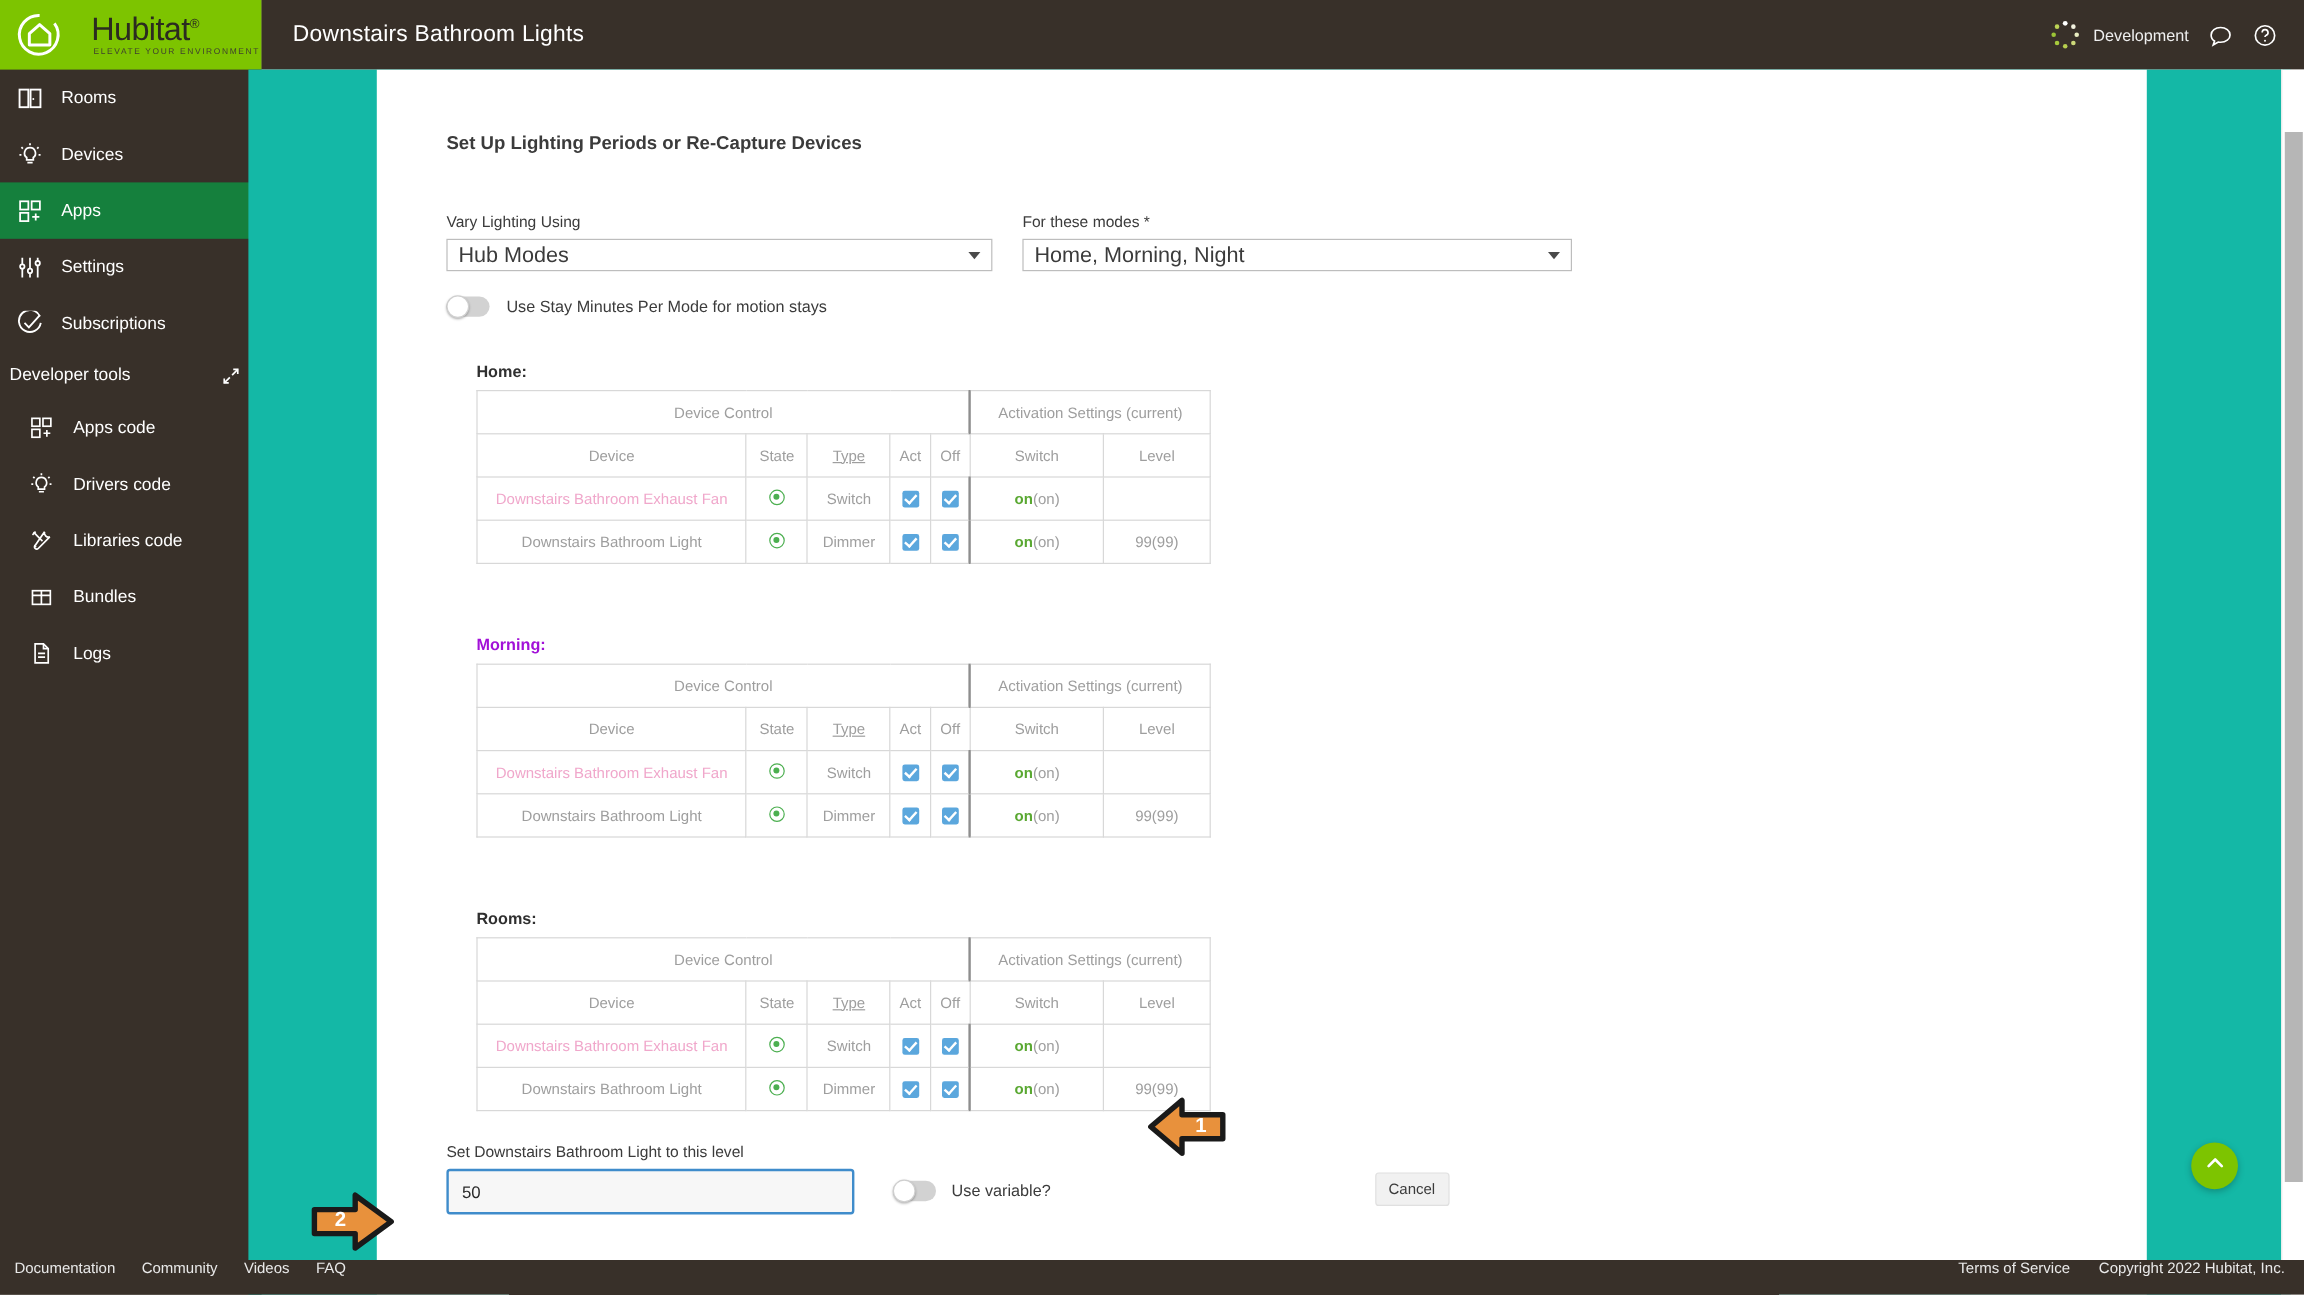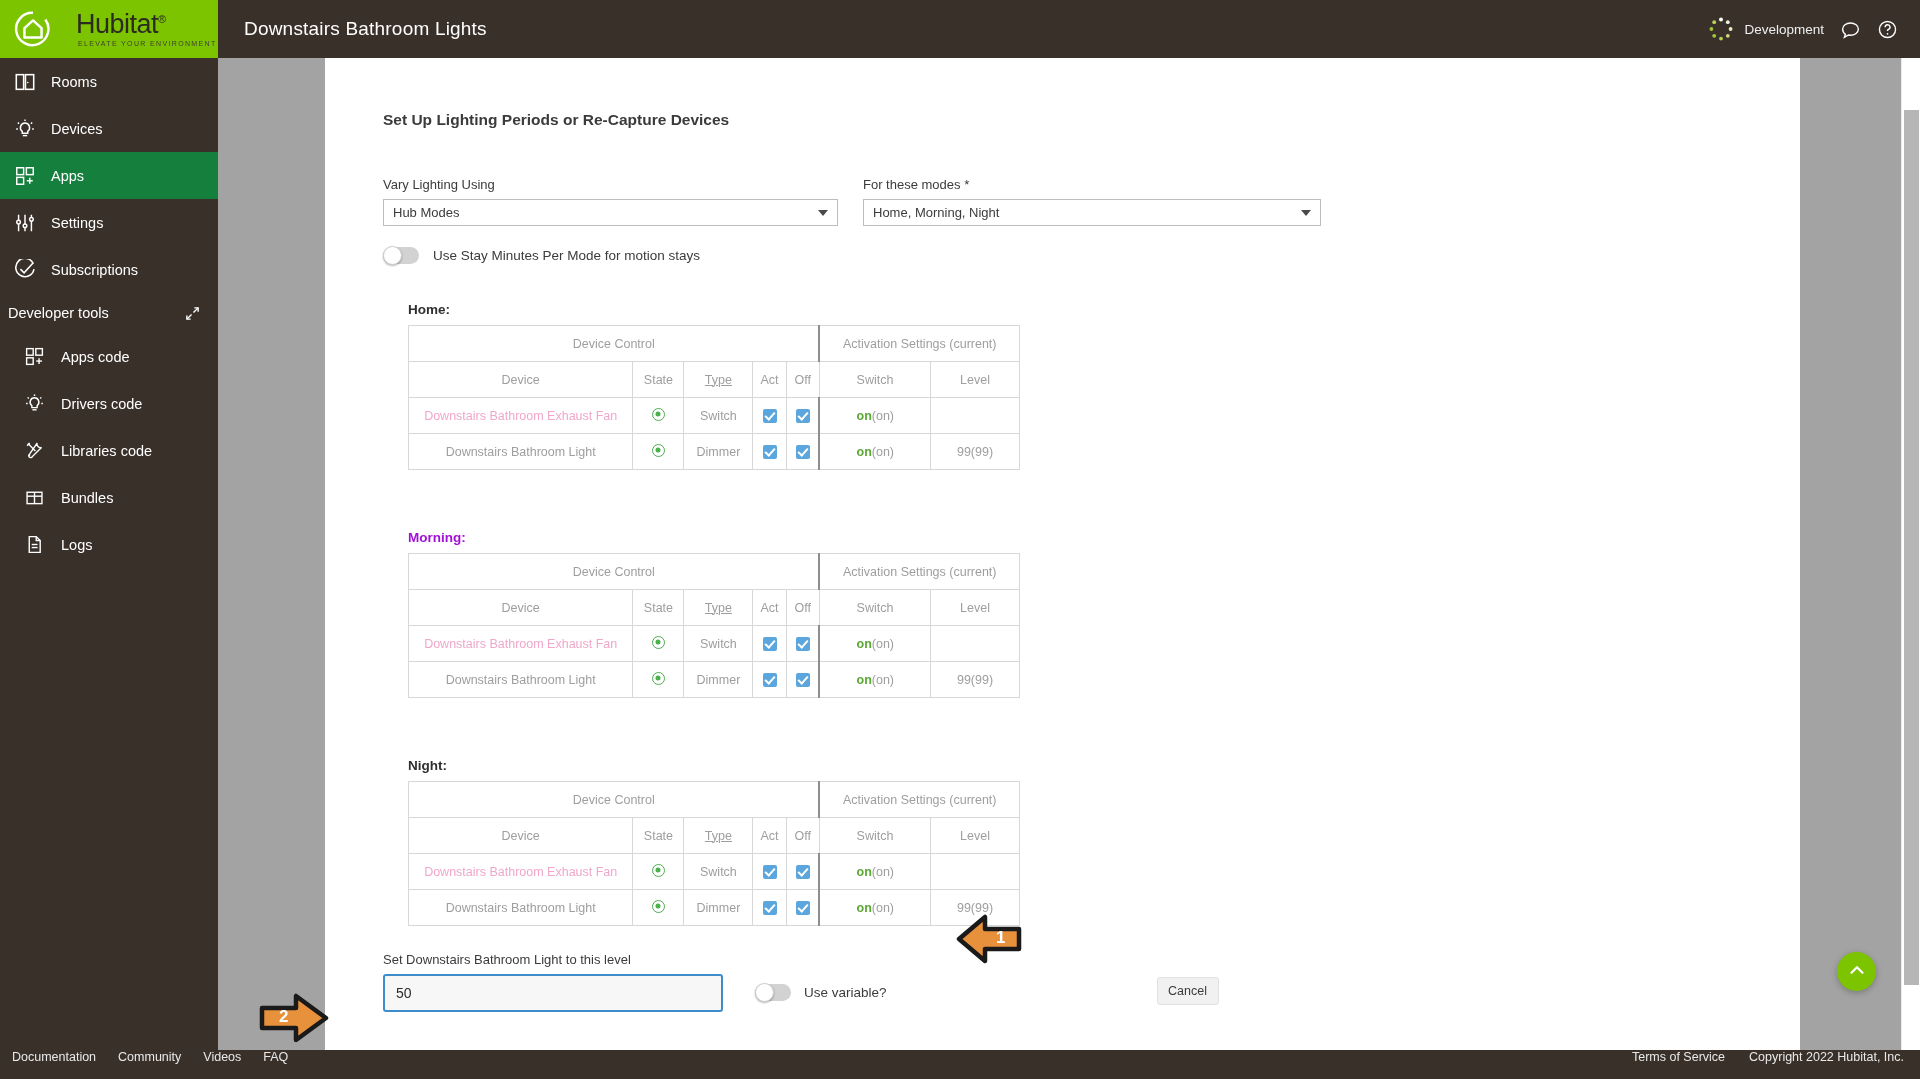--- a/index.html
+++ b/index.html
@@ -68,23 +68,23 @@
     margin-left: auto; display: flex; align-items: center; gap: 16px;
     padding-right: 22px;
   }
   #hub-status { display: flex; align-items: center; gap: 9px; }
   #hub-spinner { width: 28px; height: 28px; }
   #hub-name { font-size: 13.5px; color: #efefef; }
   .topbar-ico { width: 21px; height: 21px; cursor: pointer; }
 
   
   #main {
-    position: absolute; left: 218px; top: 58px;
+    position: absolute; left: 207px; top: 58px;
     width: 1702px; height: 1021px;
-    background: #a3a3a3;
+    background: #14b8a6;
     overflow: hidden;
   }
   #card {
     position: absolute; left: 107px; top: 0;
     width: 1475px; min-height: 1021px;
     background: #ffffff;
     padding: 0 0 0 0;
   }
 
   .section-title {
@@ -92,21 +92,21 @@
     padding: 53px 0 0 58px;
   }
 
   .field-row { display: flex; padding: 48px 0 0 58px; gap: 25px; }
   .field { display: flex; flex-direction: column; }
   .field-label { font-size: 13px; color: #3b3b3b; margin-bottom: 7px; }
   .select-box {
     position: relative;
     height: 27px; border: 1px solid #bdbdbd; background: #ffffff;
     display: flex; align-items: center;
-    font-size: 13px; color: #3b3b3b; padding-left: 9px; cursor: pointer;
+    font-size: 18px; color: #3b3b3b; padding-left: 9px; cursor: pointer;
   }
   .select-box .caret {
     position: absolute; right: 9px; top: 50%;
     transform: translateY(-50%);
     width: 0; height: 0;
     border-left: 5px solid transparent; border-right: 5px solid transparent;
     border-top: 6px solid #4a4a4a;
   }
   .w-vary { width: 455px; }
   .w-modes { width: 458px; }
@@ -565,21 +565,21 @@
               <td class="switch-cell"><b>on</b><span>(on)</span></td>
               <td class="level-cell">99(99)</td>
             </tr>
           </tbody>
         </table>
       </div>
 
       <div class="period-gap"></div>
 
       <div class="period">
-        <div class="period-heading">Night:</div>
+        <div class="period-heading">Rooms:</div>
         <table class="devtable">
           <thead>
             <tr>
               <th class="grp-left" colspan="5">Device Control</th>
               <th class="grp-right" colspan="2">Activation Settings (current)</th>
             </tr>
             <tr>
               <th class="col-device">Device</th>
               <th class="col-state">State</th>
               <th class="col-type">Type</th>

